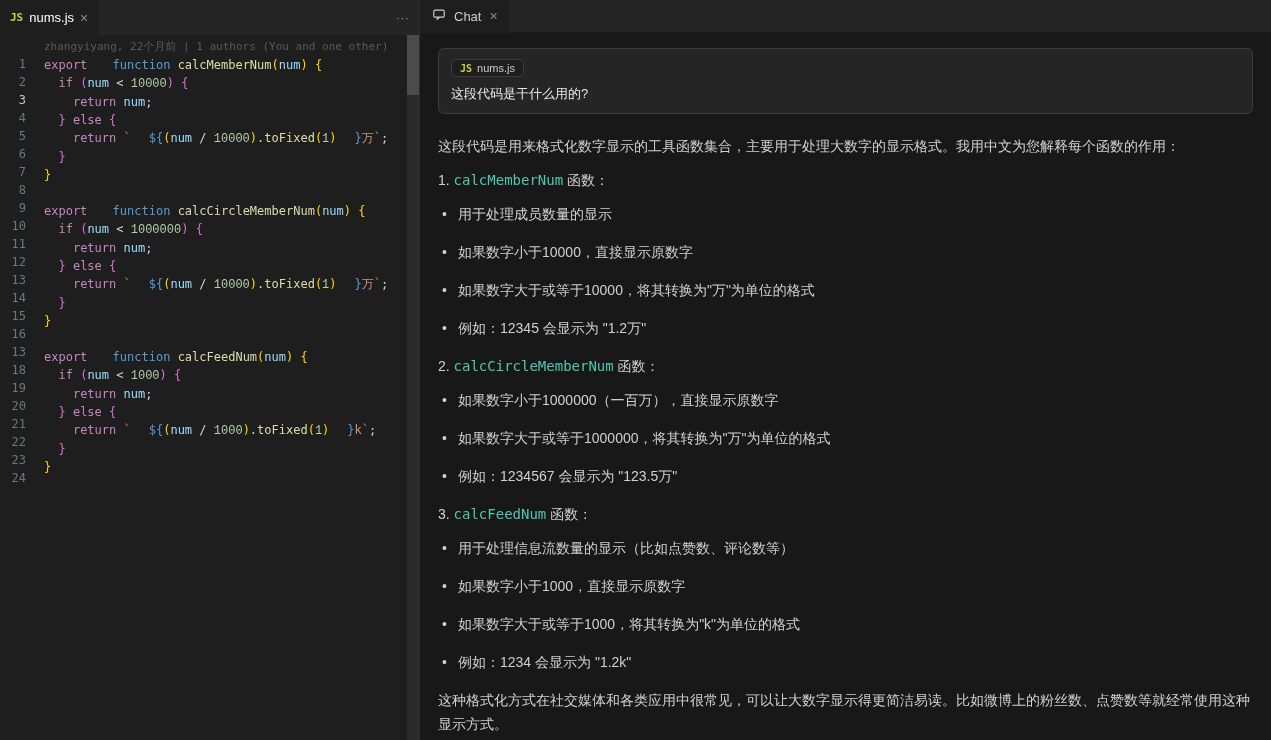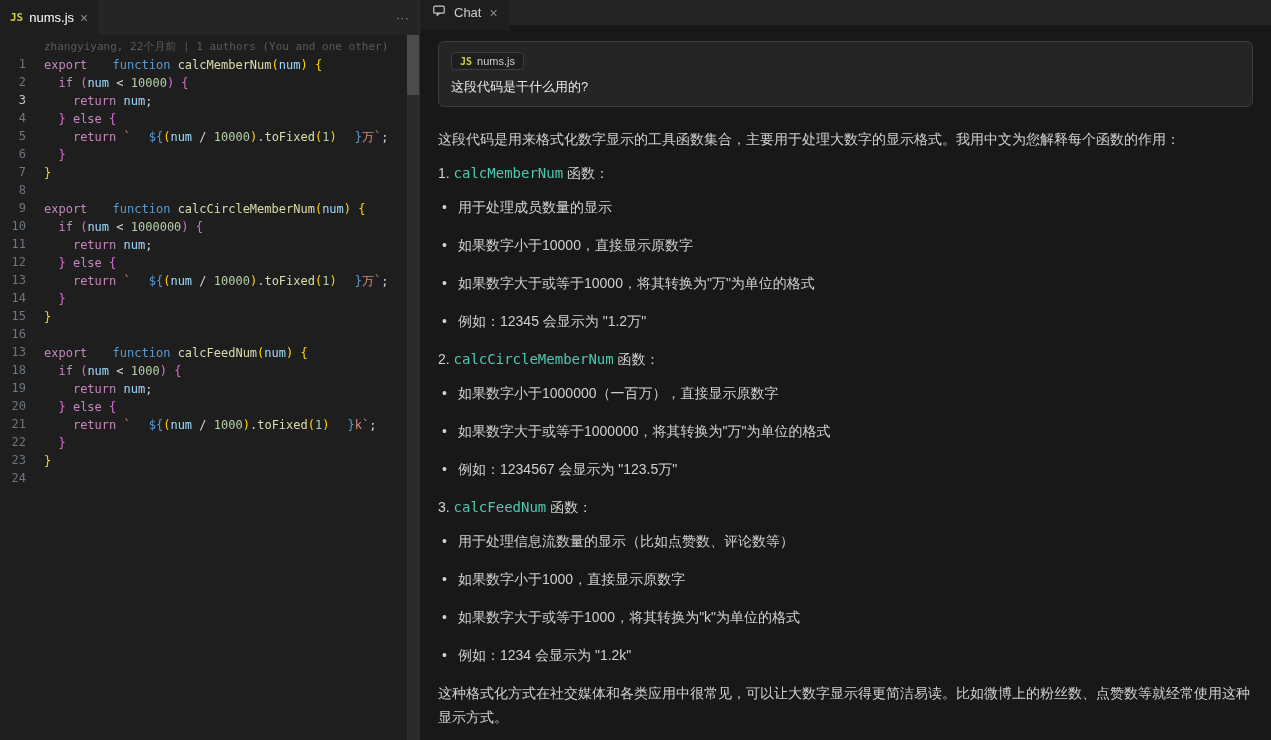--- a/index.html
+++ b/index.html
@@ -80,21 +80,21 @@
 .blame {
   color: #5a5a5a;
   font-size: 11px;
   font-style: normal;
 }
 .tok-kw { color: #c586c0; }
 .tok-kw2 { color: #569cd6; margin-left: 18px; }
 .tok-fn { color: #dcdcaa; }
 .tok-param { color: #9cdcfe; }
 .tok-var { color: #9cdcfe; }
-.tok-num { color: #b5cea8; }
+.tok-num { color: #b5cea8; font-family: Liberation Mono, monospace; }
 .tok-str { color: #ce9178; }
 .tok-brace { color: #ffd700; }
 .tok-brace2 { color: #da70d6; }
 .tok-punc { color: #d4d4d4; }
 .minimap {
   position: absolute;
   right: 0;
   top: 0;
   width: 12px;
   height: 100%;
@@ -111,21 +111,21 @@
 
 .chat-panel {
   flex: 1;
   display: flex;
   flex-direction: column;
   background: #181818;
 }
 .chat-tabs {
   display: flex;
   align-items: center;
-  height: 25px;
+  height: 32px;
   background: #252526;
 }
 .chat-tab {
   display: flex;
   align-items: center;
   padding: 0 12px;
   height: 35px;
   background: #1e1e1e;
   color: #cccccc;
   gap: 8px;

